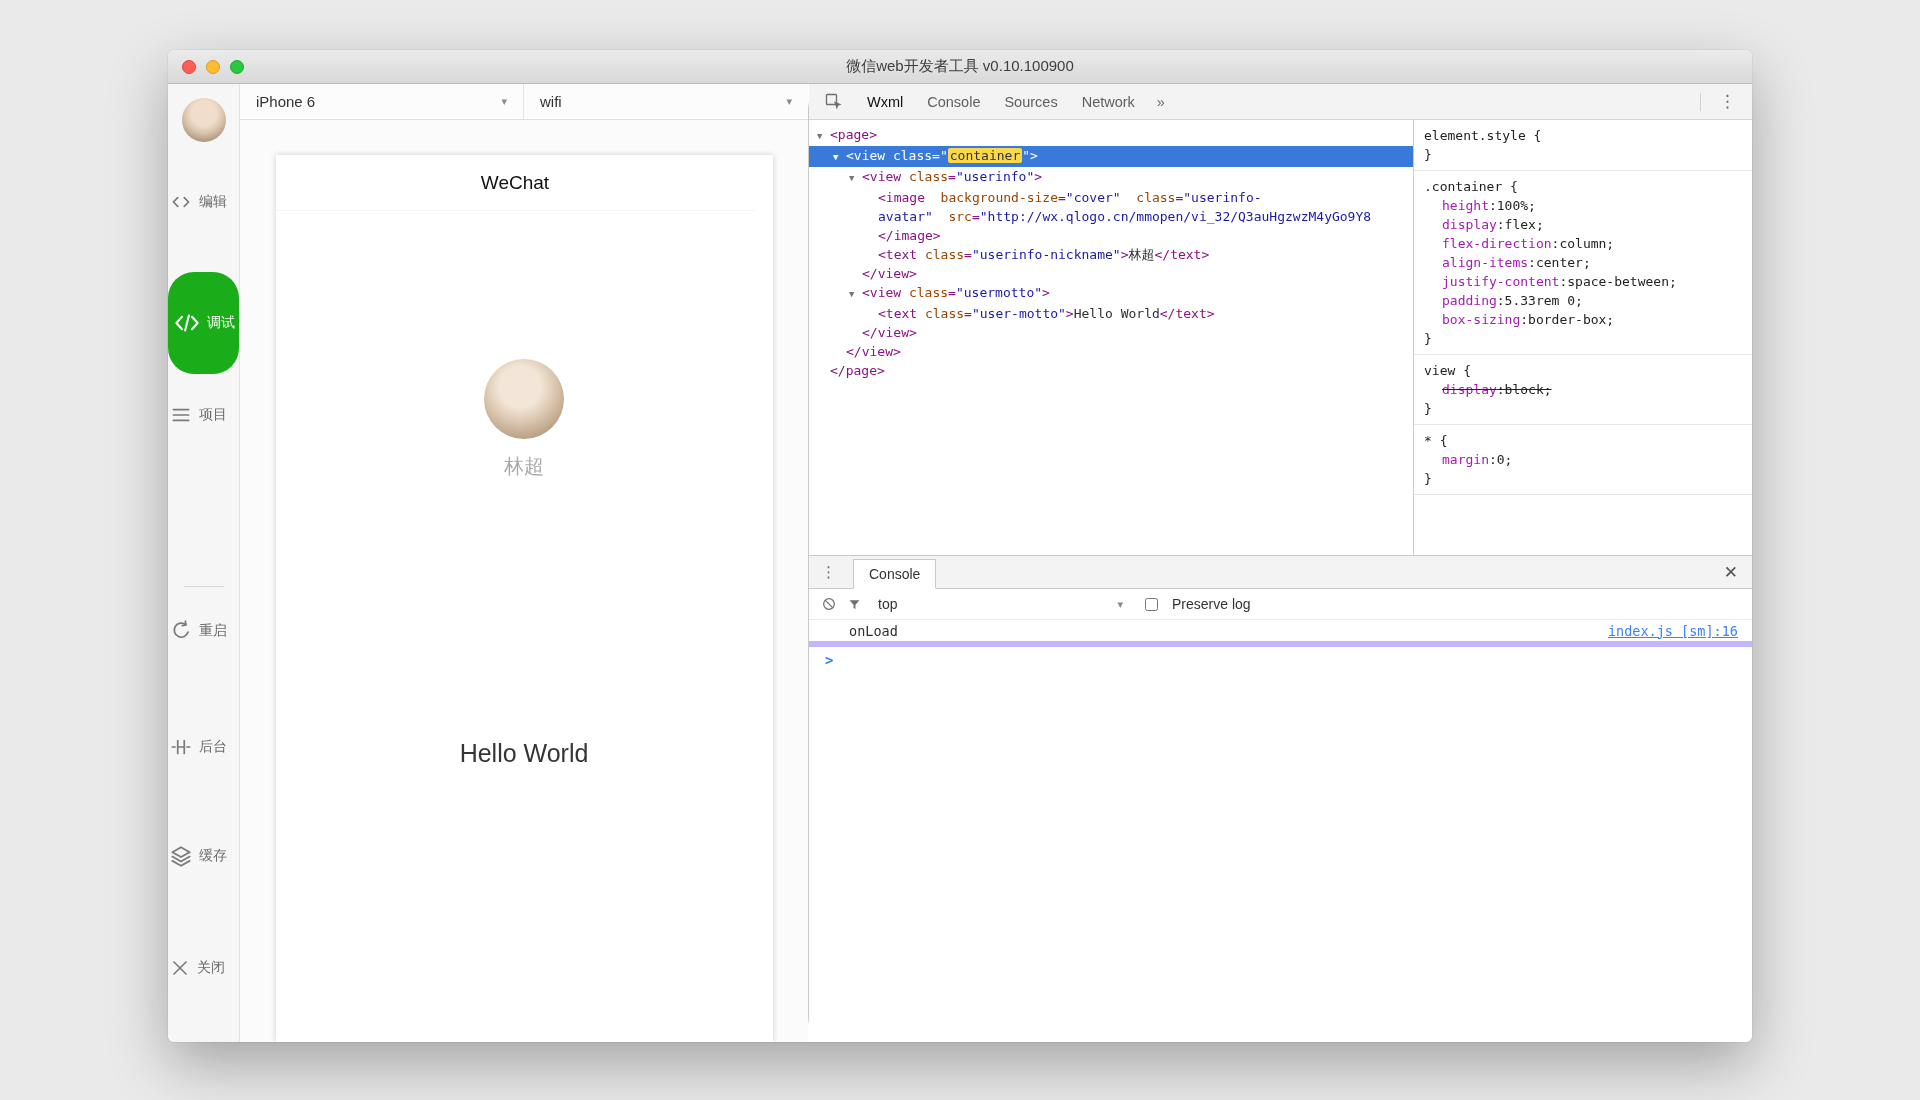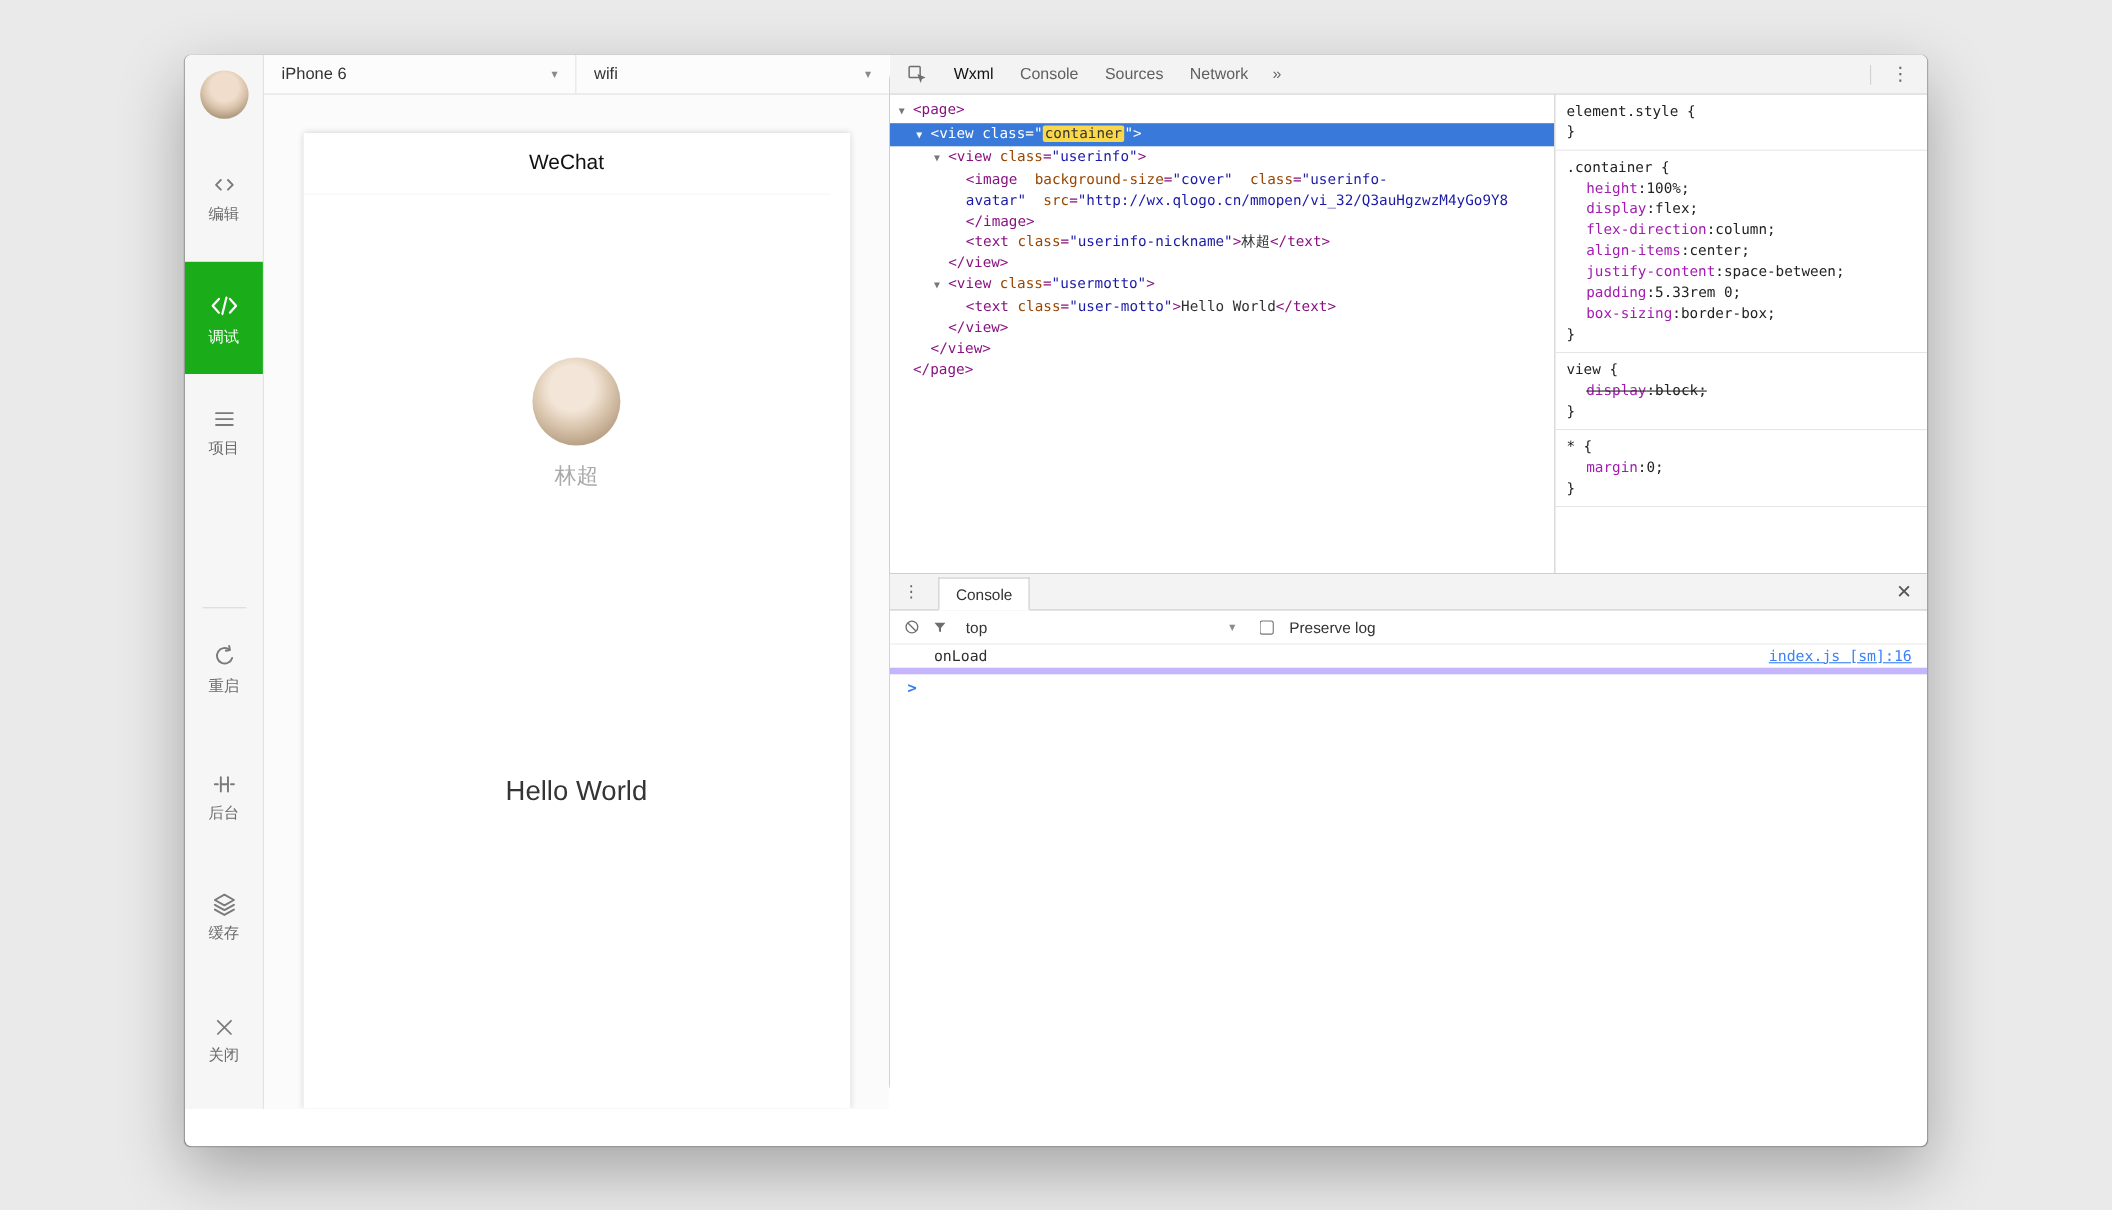--- a/index.html
+++ b/index.html
@@ -18,21 +18,21 @@
   .tl.red { background:#ff5f57; border:1px solid #e0443e; }
   .tl.yellow { background:#febc2e; border:1px solid #d89e24; }
   .tl.green { background:#28c840; border:1px solid #1aab29; }
 
   .content { height:958px; display:flex; }
 
   
   .sidebar { width:72px; background:#f6f6f6; border-right:1px solid #e2e2e2; position:relative; flex:0 0 72px; }
   .side-avatar { position:absolute; top:14px; left:14px; width:44px; height:44px; border-radius:50%;
     background:radial-gradient(circle at 50% 35%, #f0ddcb 0 35%, #d9c3ab 55%, #a08a70 85%, #7c6a55 100%); }
-  .side-item { position:absolute; left:0; width:100%; display:flex; flex-direction:column; align-items:center;
+  .side-item { position:absolute; left:0; width:100%; display:flex; flex-direction:row; align-items:center;
     gap:5px; color:#6b6b6b; font-size:14px; cursor:default; }
   .side-item svg { stroke:#7a7a7a; fill:none; stroke-width:1.6; stroke-linecap:round; stroke-linejoin:round; }
   .side-item.active { background:#1aad19; color:#fff; justify-content:center; }
   .side-item.active svg { stroke:#fff; }
   .side-divider { position:absolute; left:16px; width:40px; height:1px; background:#d9d9d9; }
 
   
   .preview-col { width:568px; flex:0 0 568px; display:flex; flex-direction:column; background:#fbfbfb; }
   .toolbar { height:36px; background:#fcfcfc; border-bottom:1px solid #e0e0e0; display:flex; flex:0 0 36px; }
   .dropdown { display:flex; align-items:center; justify-content:space-between; padding:0 16px;
@@ -101,35 +101,43 @@
   .prompt-row { height:26px; display:flex; align-items:center; padding-left:16px; }
   .prompt-chevron { color:#2f7cf3; font-weight:bold; font-size:14px; font-family:"DejaVu Sans Mono", monospace; }
 
   .icon-svg { display:block; }
 </style>
 </head>
 <body>
 
 <div class="window">
 
+  <div class="titlebar">
+    <div class="traffic">
+      <span class="tl red"></span>
+      <span class="tl yellow"></span>
+      <span class="tl green"></span>
+    </div>
+    <div class="title">微信web开发者工具 v0.10.100900</div>
+  </div>
 
   <div class="content">
 
     <div class="sidebar">
       <div class="side-avatar"></div>
 
       <div class="side-item" style="top:105px">
         <svg class="icon-svg" width="26" height="26" viewBox="0 0 24 24">
             <polyline points="9,8 5,12 9,16"></polyline>
             <polyline points="15,8 19,12 15,16"></polyline>
           </svg>
         <span>编辑</span>
       </div>
 
-      <div class="side-item active" style="top:188px; height:102px;">
+      <div class="side-item active" style="top:188px; height:102px;border-radius:26px;">
         <svg class="icon-svg" width="30" height="30" viewBox="0 0 24 24">
             <polyline points="8,7 3.5,12 8,17"></polyline>
             <polyline points="16,7 20.5,12 16,17"></polyline>
             <line x1="13.5" y1="6" x2="10.5" y2="18"></line>
           </svg>
         <span>调试</span>
       </div>
 
       <div class="side-item" style="top:318px">
         <svg class="icon-svg" width="26" height="26" viewBox="0 0 24 24">

